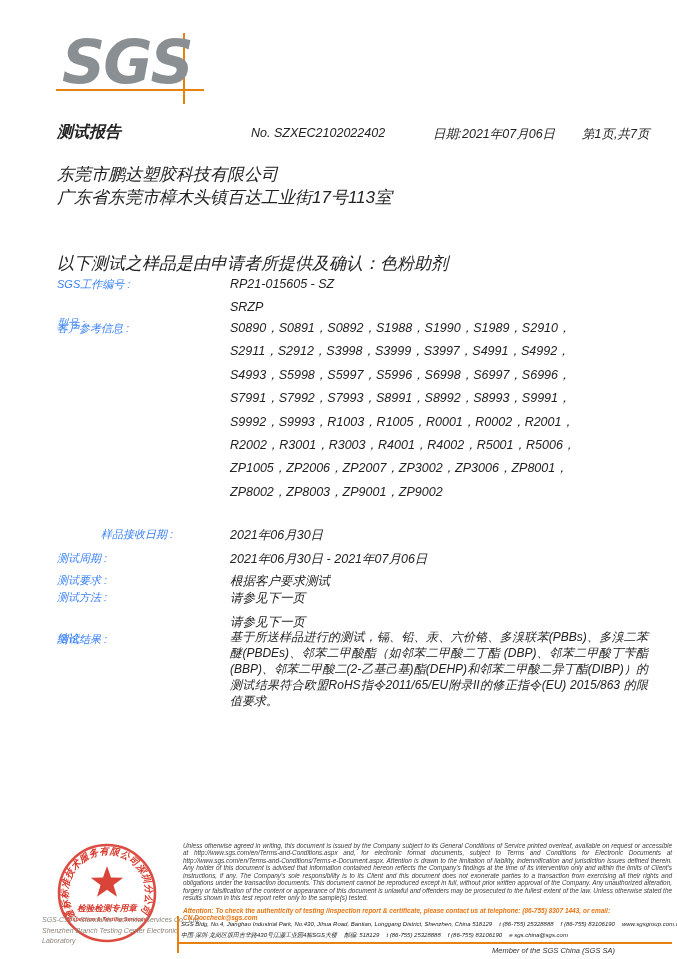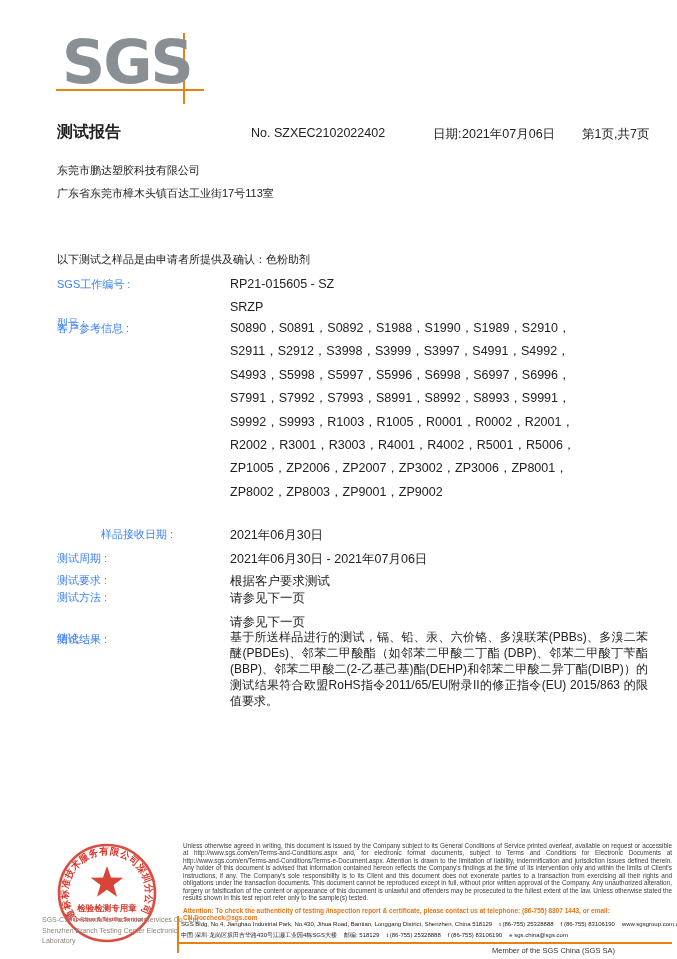--- a/index.html
+++ b/index.html
@@ -3,40 +3,41 @@
 <meta charset="utf-8">
 <style>
   html,body{margin:0;padding:0;background:#ffffff;}
   .page{
     position:relative;
     width:677px;height:959px;
     background:#ffffff;
     font-family:"Liberation Sans","DejaVu Sans",sans-serif;
     color:#222;
     overflow:hidden;
+    font-style:italic;
   }
   .abs{position:absolute;}
 
   
   .logo-text{
     font-family:"DejaVu Sans","Liberation Sans",sans-serif;
     font-weight:bold;
     font-size:60px;
     line-height:56px;
     color:#8a8f94;
     letter-spacing:-2px;
   }
   .crop-v{width:2px;background:#e8820e;}
   .crop-h{height:2px;background:#e8820e;}
 
   
   .doc-title{font-size:16px;font-weight:bold;color:#222;}
   .hdr-text{font-size:12.5px;color:#222;margin-left:20px;}
 
-  .body-text{font-size:11px;color:#222;}
+  .body-text{font-size:17px;color:#222;}
 
   .label-col{position:absolute;left:57px;font-size:11px;color:#3b82f6;}
   .value-col{position:absolute;left:230px;font-size:12.5px;color:#222;}
 
   .ref-lines{
     position:absolute;left:230px;top:317px;width:430px;
     font-size:12.5px;line-height:23.4px;color:#222;
   }
   .conclusion{
     position:absolute;left:230px;top:630px;width:418px;

